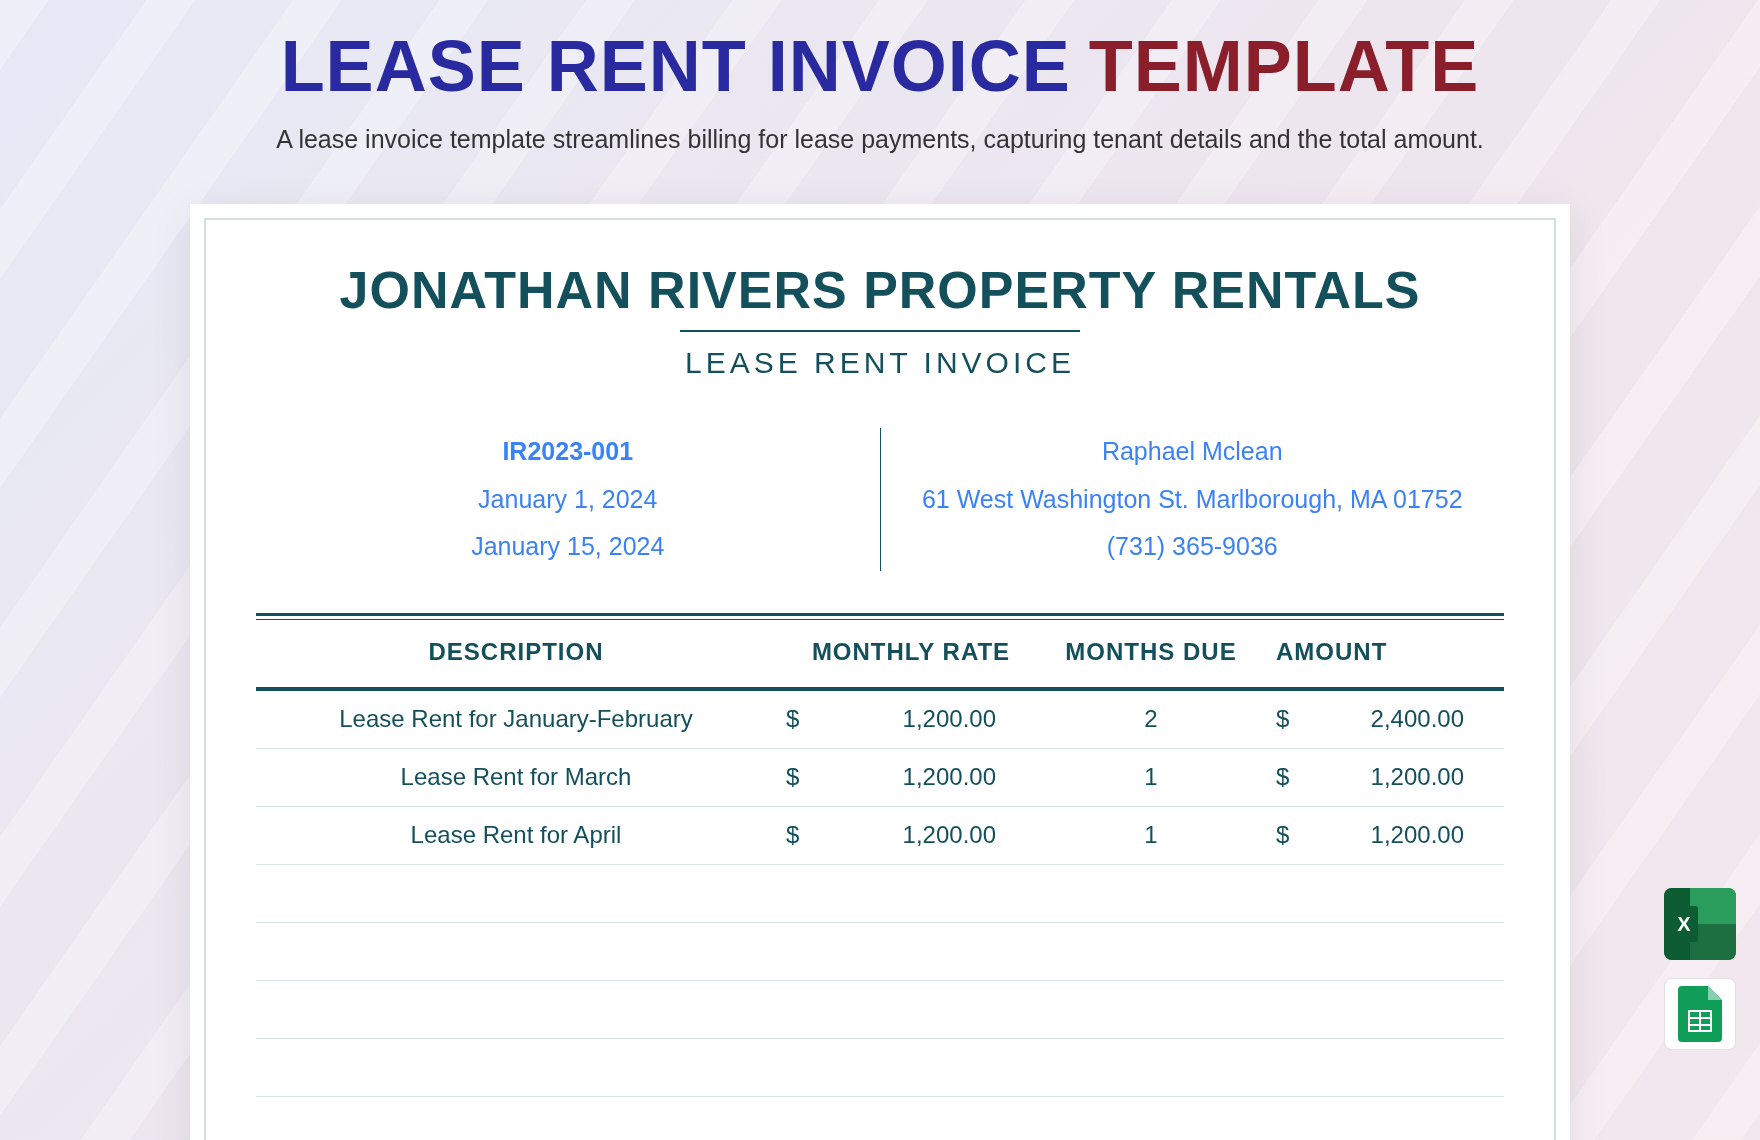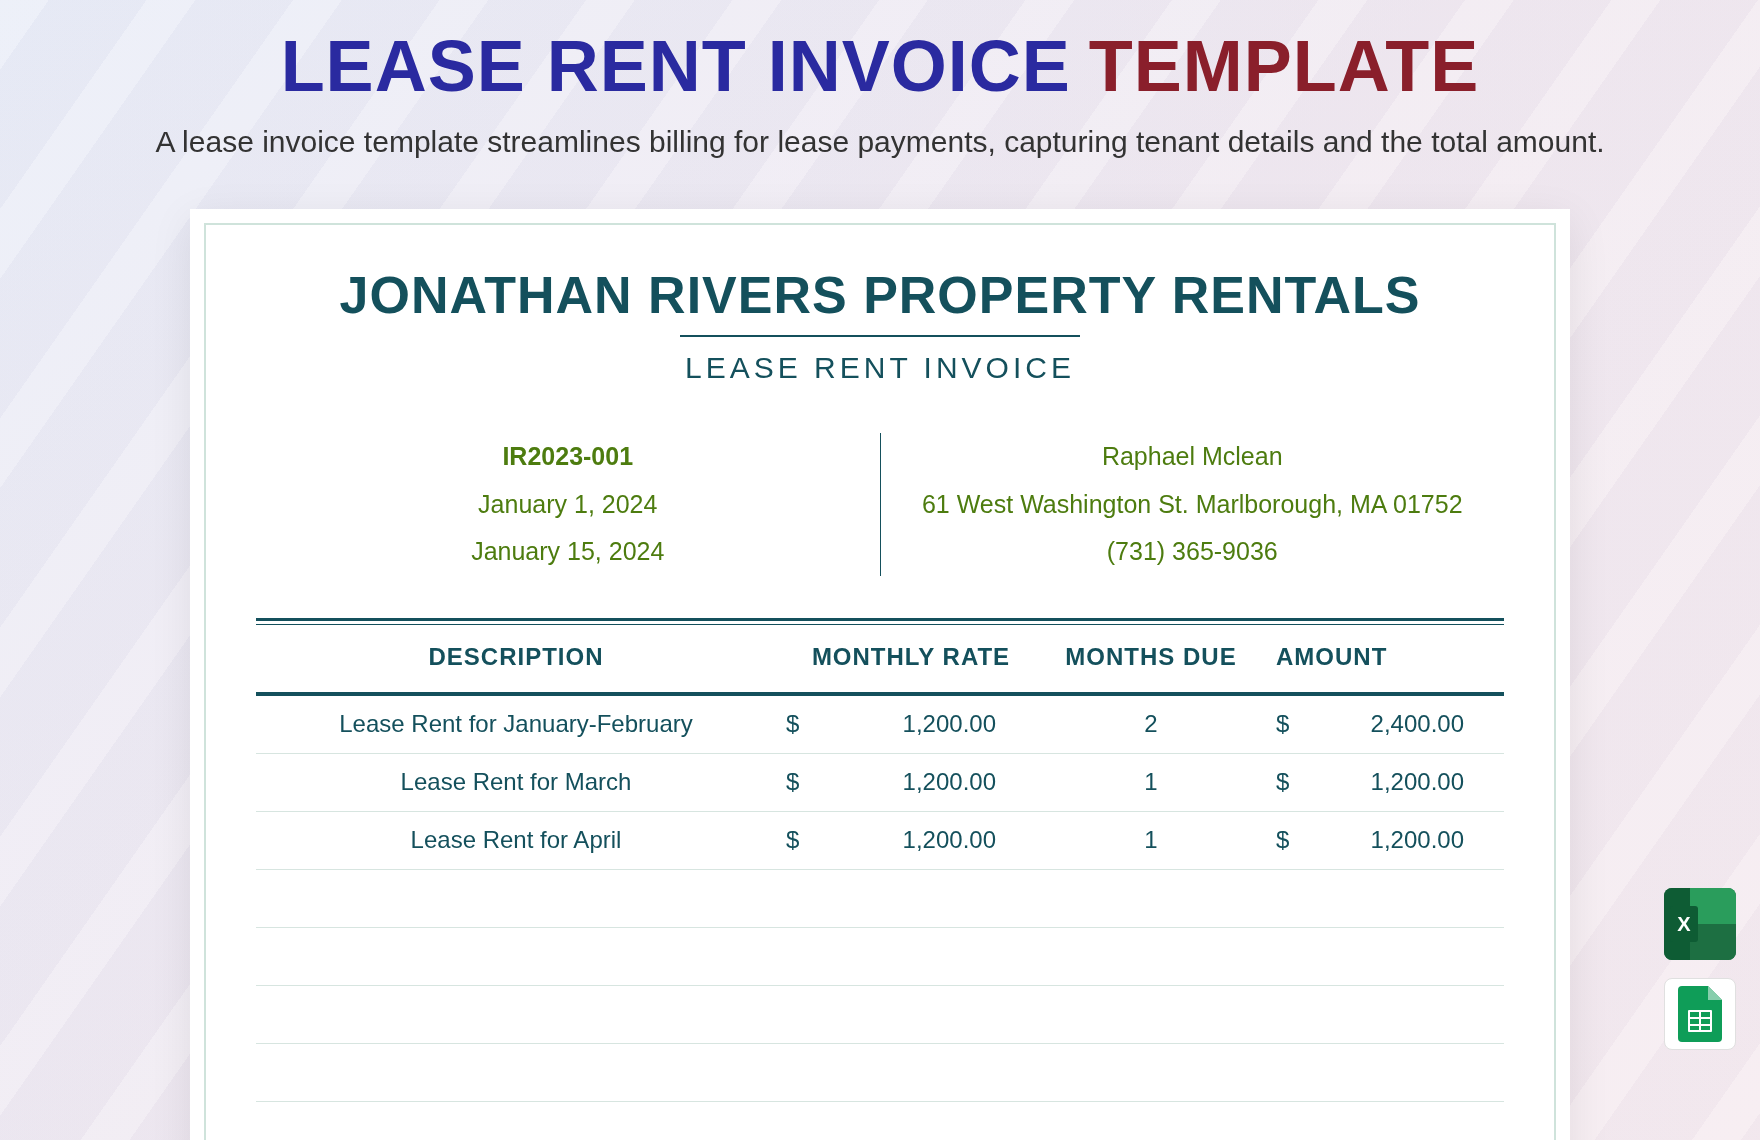--- a/index.html
+++ b/index.html
@@ -30,21 +30,21 @@
     z-index: 2;
   }
   .title-line {
     font-size: 72px;
     font-weight: 800;
     letter-spacing: 1px;
   }
   .title-blue { color: #2a2aa0; }
   .title-red  { color: #8a1f2b; font-weight: 600; margin-left: 18px; }
   .subtitle {
-    font-size: 30px;
+    font-size: 25px;
     color: #333;
     margin-top: 18px;
     font-weight: 400;
   }
   .doc-card {
     background: #fff;
     margin: 50px auto 0;
     width: 1380px;
     height: 1140px;
     padding: 14px;
@@ -73,21 +73,21 @@
   .doc-type {
     text-align: center;
     font-size: 30px;
     color: #14505c;
     letter-spacing: 4px;
     font-weight: 500;
   }
   .meta-row {
     display: flex;
     margin-top: 48px;
-    color: #4d7c0f;
+    color: #3b82f6;
     font-size: 25px;
   }
   .meta-col {
     flex: 1;
     text-align: center;
     line-height: 1.9;
   }
   .meta-col.left { border-right: 1.5px solid #14505c; }
   .meta-bold { font-weight: 700; }
   .table-wrap { margin-top: 42px; }

